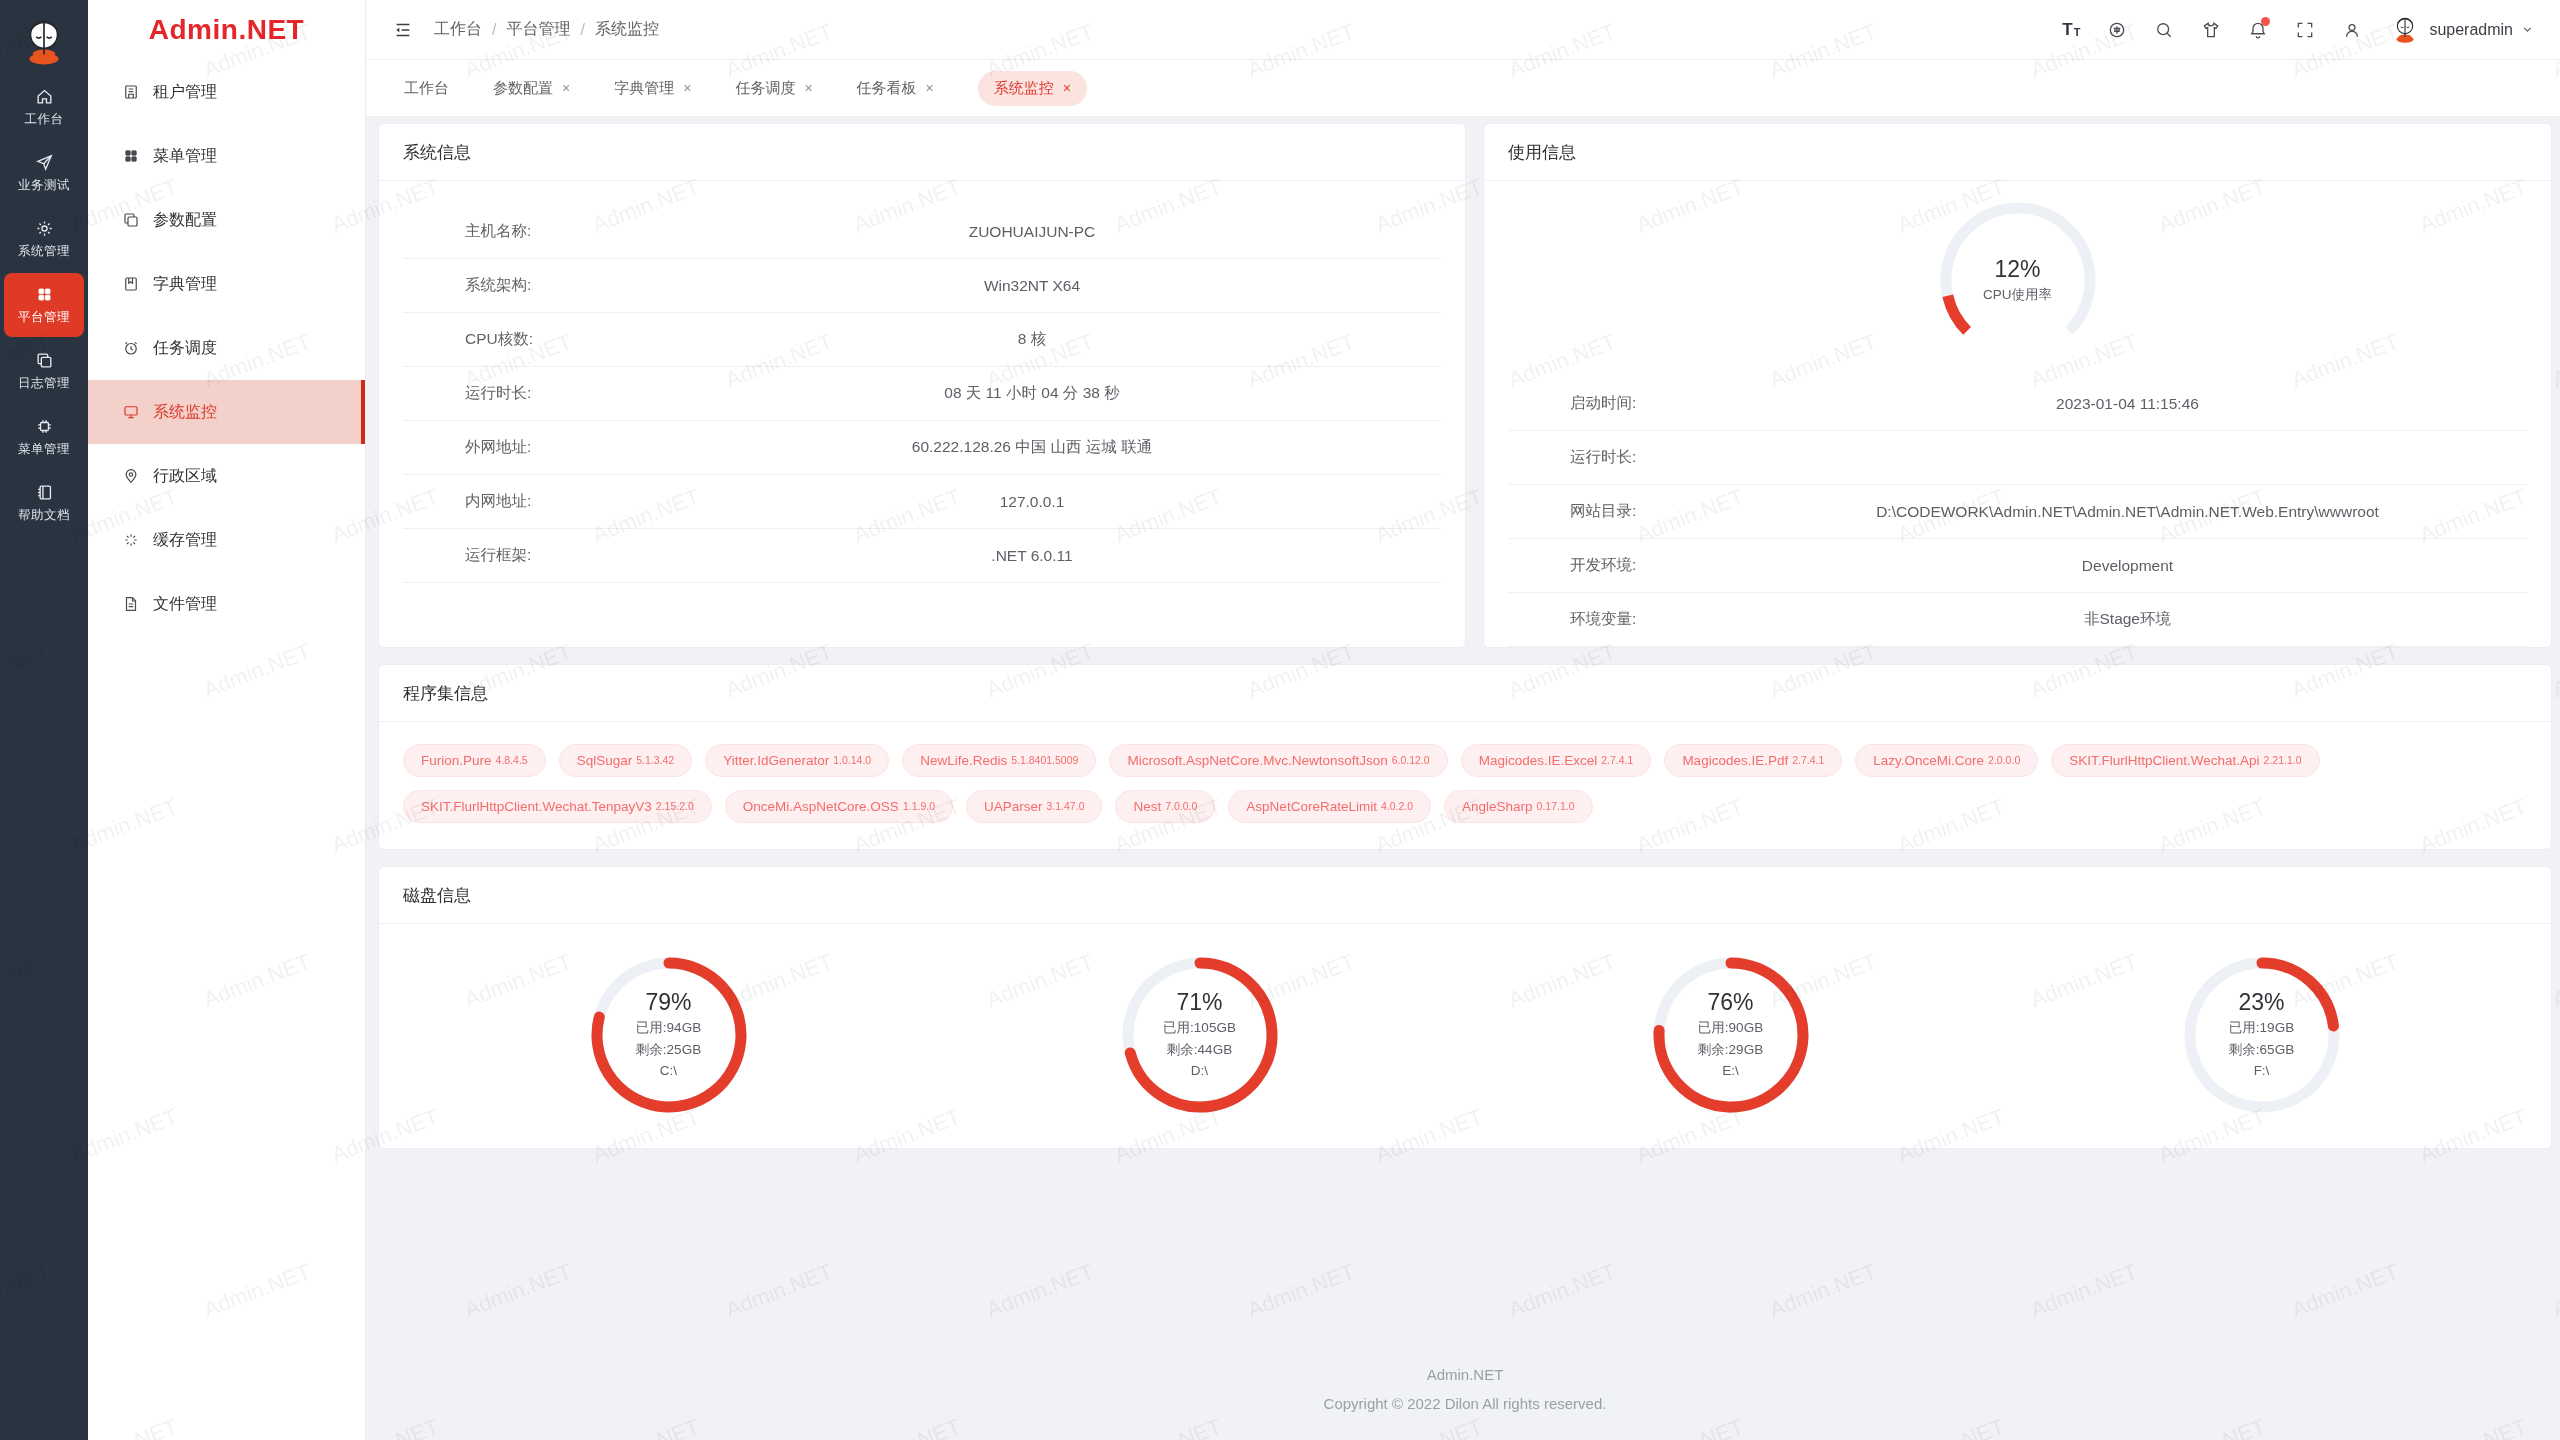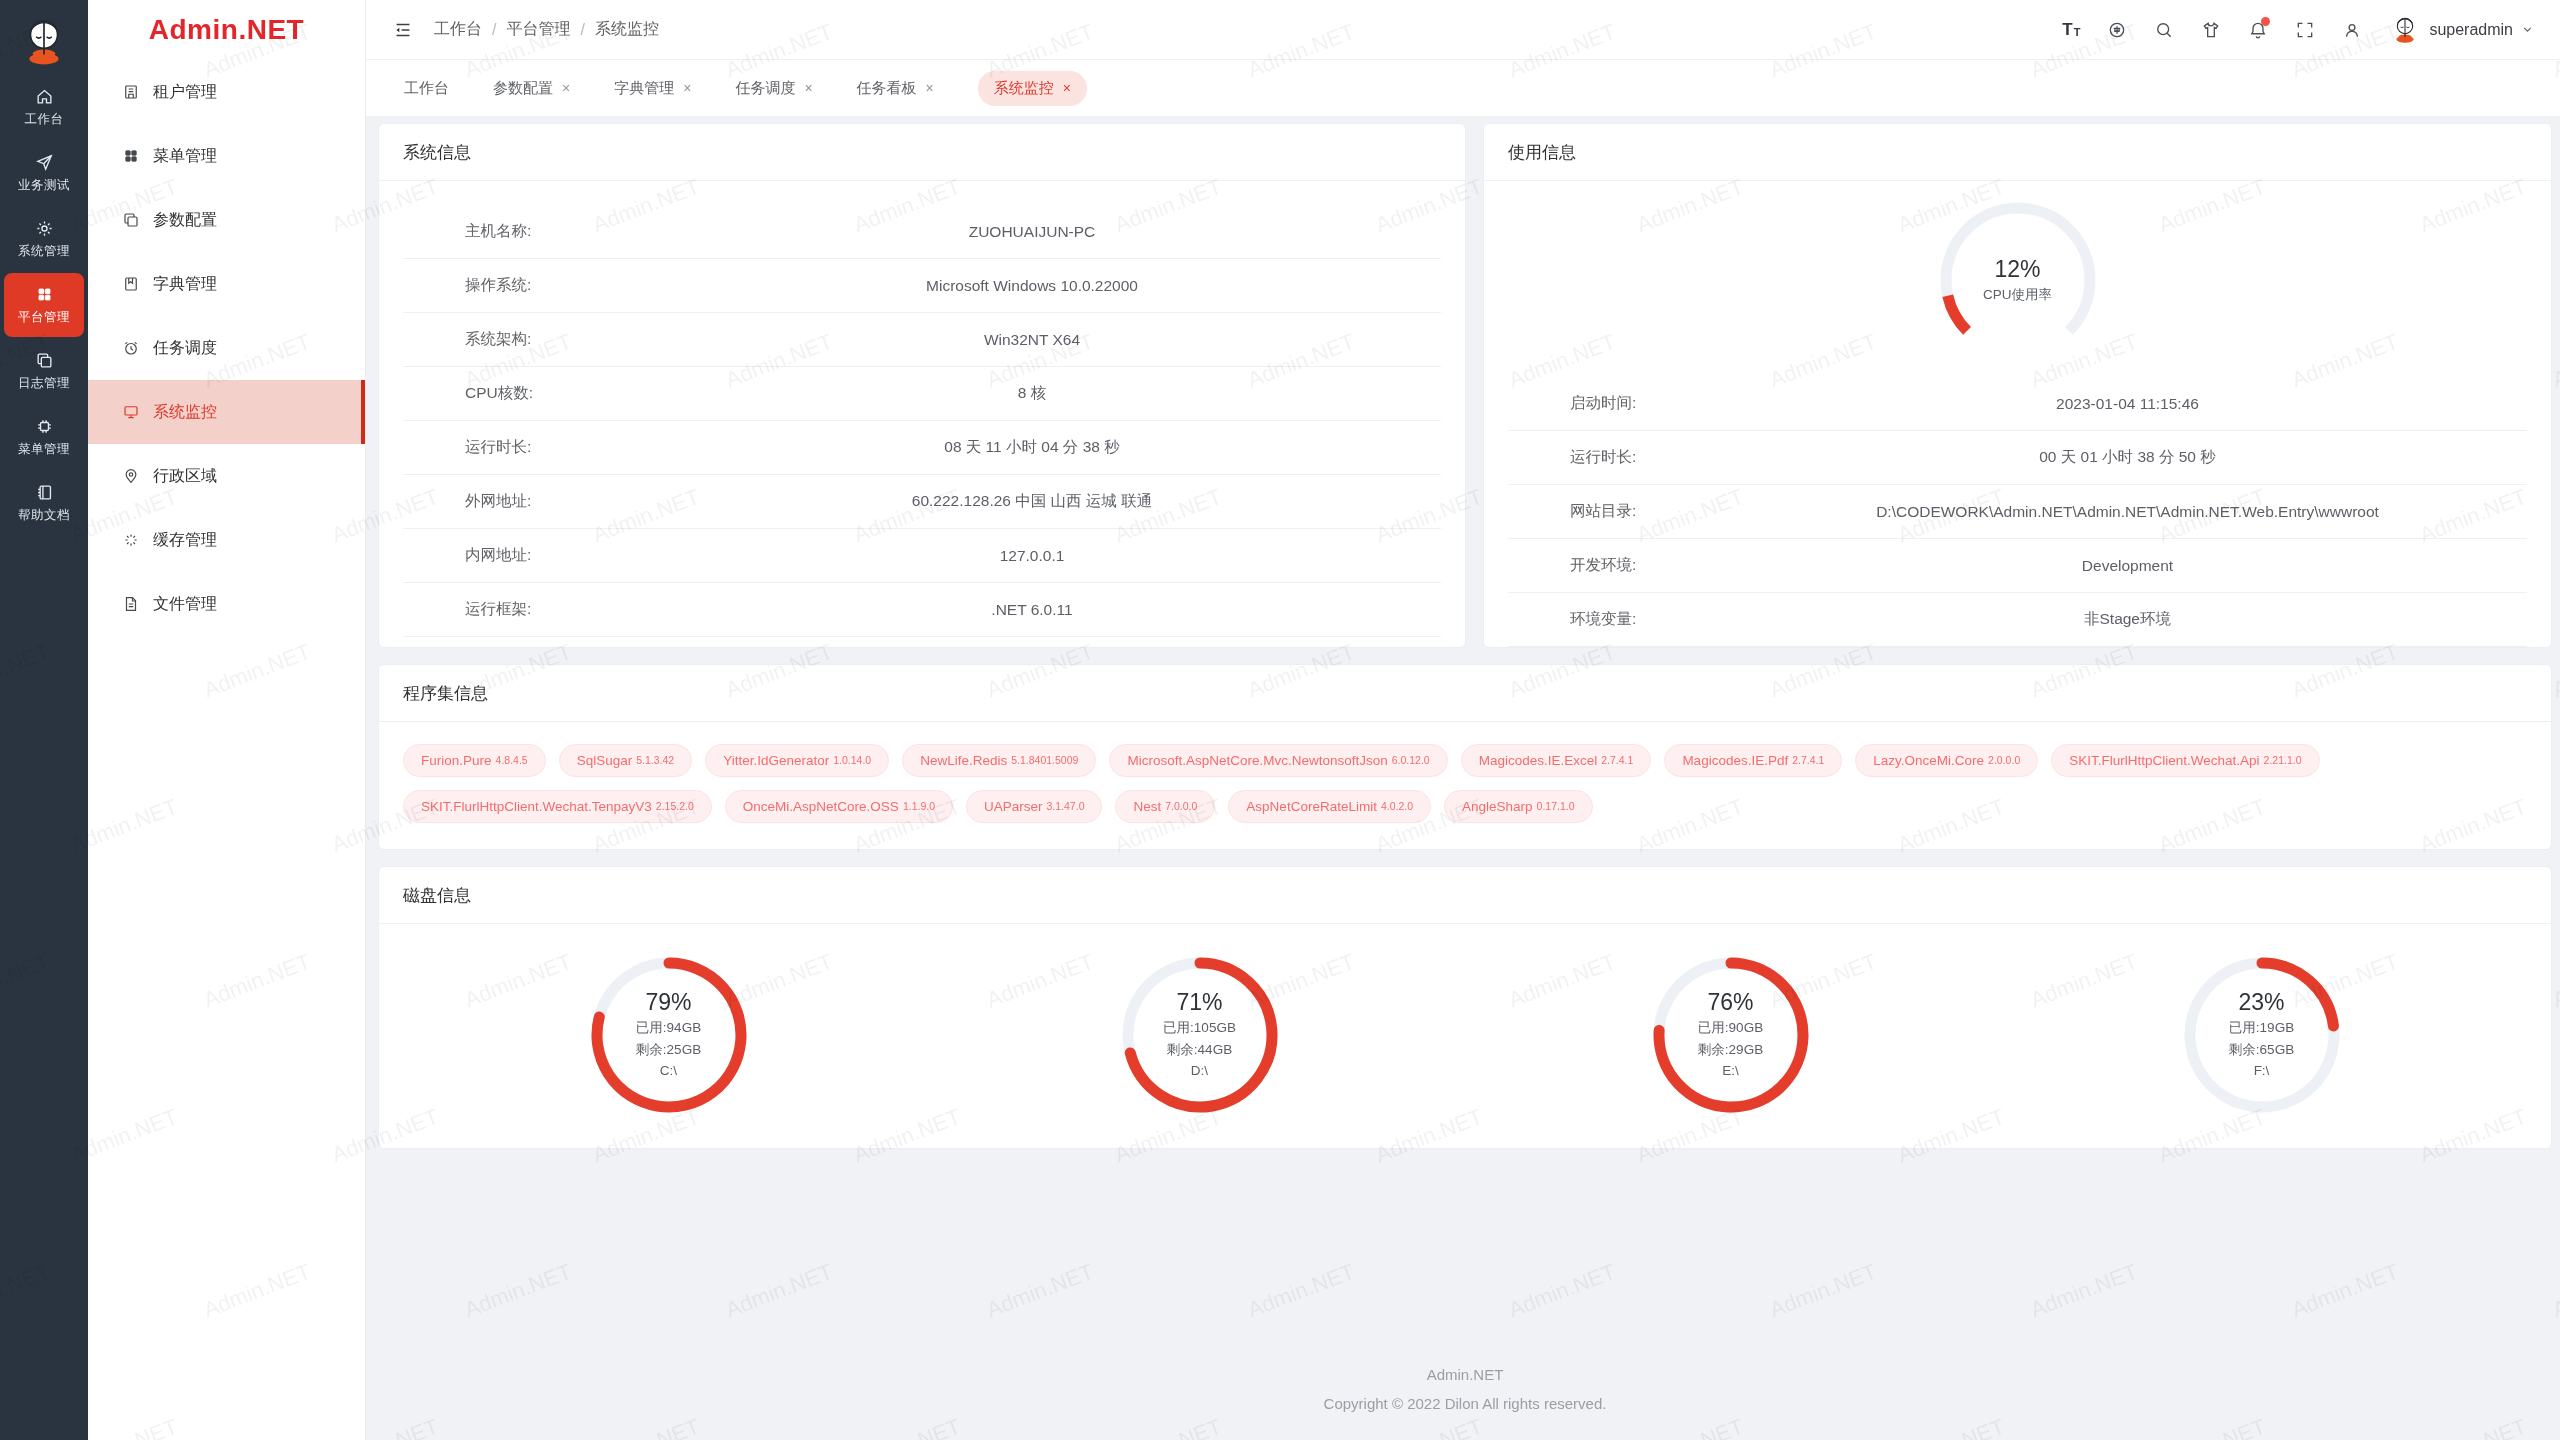--- a/index.html
+++ b/index.html
@@ -325,24 +325,20 @@
       <div class="cards-row">
 
         <section class="card">
           <div class="card-header">系统信息</div>
           <div class="card-body info-table">
             <div class="info-row">
                 <div class="info-label">主机名称:</div>
                 <div class="info-value">ZUOHUAIJUN-PC</div>
               </div>
             <div class="info-row">
-                <div class="info-label">操作系统:</div>
-                <div class="info-value">Microsoft Windows 10.0.22000</div>
-              </div>
-            <div class="info-row">
                 <div class="info-label">系统架构:</div>
                 <div class="info-value">Win32NT X64</div>
               </div>
             <div class="info-row">
                 <div class="info-label">CPU核数:</div>
                 <div class="info-value">8 核</div>
               </div>
             <div class="info-row">
                 <div class="info-label">运行时长:</div>
                 <div class="info-value">08 天 11 小时 04 分 38 秒</div>
@@ -379,21 +375,20 @@
                 </div>
               </div>
             </div>
             <div class="info-table" style="padding-top:12px;">
               <div class="info-row">
                   <div class="info-label">启动时间:</div>
                   <div class="info-value">2023-01-04 11:15:46</div>
                 </div>
               <div class="info-row">
                   <div class="info-label">运行时长:</div>
-                  <div class="info-value">00 天 01 小时 38 分 50 秒</div>
                 </div>
               <div class="info-row">
                   <div class="info-label">网站目录:</div>
                   <div class="info-value">D:\CODEWORK\Admin.NET\Admin.NET\Admin.NET.Web.Entry\wwwroot</div>
                 </div>
               <div class="info-row">
                   <div class="info-label">开发环境:</div>
                   <div class="info-value">Development</div>
                 </div>
               <div class="info-row">

